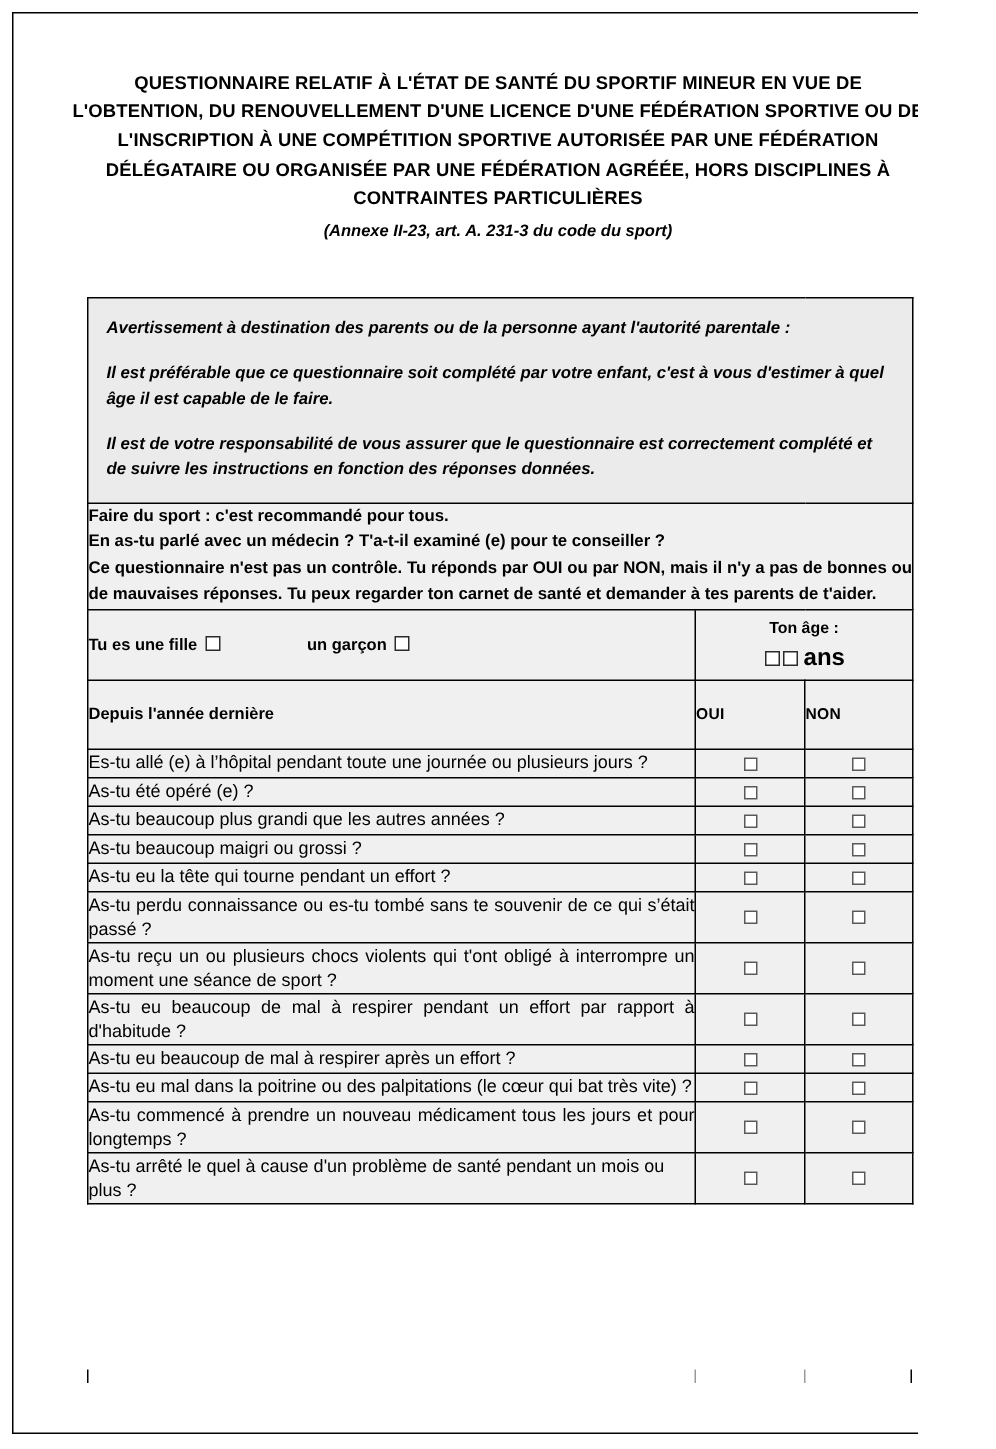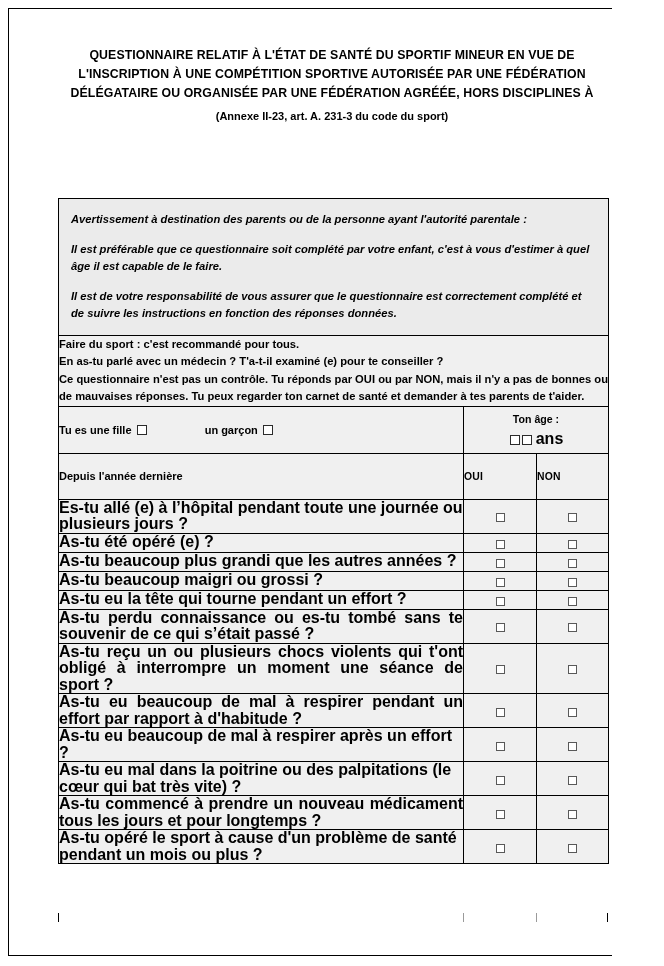--- a/index.html
+++ b/index.html
@@ -51,20 +51,21 @@
     letter-spacing: 0.1px;
     margin: 0 auto;
     width: 572px;
     text-align: center;
   }
   .doc-subtitle {
     font-size: 11px;
     font-weight: bold;
     margin-top: 6px;
     text-align: center;
+    font-style: italic;
   }
 
   
   .main-table {
     position: absolute;
     left: 58px;
     top: 198px;
     width: 550px;
     border-collapse: collapse;
     table-layout: fixed;
@@ -134,22 +135,22 @@
   .hdr-ans {
     height: 46px;
     font-size: 10.4px;
     font-weight: bold;
     letter-spacing: 0.2px;
   }
 
   
   .q-text {
     padding: 7px 12px 7px 12px;
-    font-size: 16px;
-    font-weight: bold;
+    font-size: 12px;
+    font-weight: normal;
     line-height: 16.5px;
     text-align: justify;
     text-justify: inter-word;
   }
   .q-text.single { text-align: left; }
   .q-box {
     text-align: center;
     vertical-align: middle;
   }
 
@@ -203,22 +204,24 @@
 
 <div id="page">
 
   <div id="page-frame"></div>
 
   <div id="content">
 
     <div class="title-block">
       <div class="doc-title">
         <span style="display: block;">QUESTIONNAIRE RELATIF À L'ÉTAT DE SANTÉ DU SPORTIF MINEUR EN VUE DE</span>
+        <span style="display: block;">L'OBTENTION, DU RENOUVELLEMENT D'UNE LICENCE D'UNE FÉDÉRATION SPORTIVE OU DE</span>
         <span style="display: block;">L'INSCRIPTION À UNE COMPÉTITION SPORTIVE AUTORISÉE PAR UNE FÉDÉRATION</span>
         <span style="display: block;">DÉLÉGATAIRE OU ORGANISÉE PAR UNE FÉDÉRATION AGRÉÉE, HORS DISCIPLINES À</span>
+        <span style="display: block;">CONTRAINTES PARTICULIÈRES</span>
       </div>
       <div class="doc-subtitle">(Annexe II-23, art. A. 231-3 du code du sport)</div>
     </div>
 
   </div>
 
   <table class="main-table">
     <colgroup>
       <col style="width:405px">
       <col style="width:73px">
@@ -309,21 +312,21 @@
         <td class="q-text single">As-tu eu mal dans la poitrine ou des palpitations (le cœur qui bat très vite) ?</td>
         <td class="q-box"><span class="cb"></span></td>
         <td class="q-box"><span class="cb"></span></td>
       </tr>
       <tr>
         <td class="q-text">As-tu commencé à prendre un nouveau médicament tous les jours et pour longtemps ?</td>
         <td class="q-box"><span class="cb"></span></td>
         <td class="q-box"><span class="cb"></span></td>
       </tr>
       <tr>
-        <td class="q-text single">As-tu opéré le sport à cause d'un problème de santé pendant un mois ou plus ?</td>
+        <td class="q-text single">As-tu arrêté le quel à cause d'un problème de santé pendant un mois ou plus ?</td>
         <td class="q-box"><span class="cb"></span></td>
         <td class="q-box"><span class="cb"></span></td>
       </tr>
 
     </tbody>
   </table>
 
   <div class="cut-stub">
     <div class="vline" style="left:404px"></div>
     <div class="vline" style="left:477px"></div>

